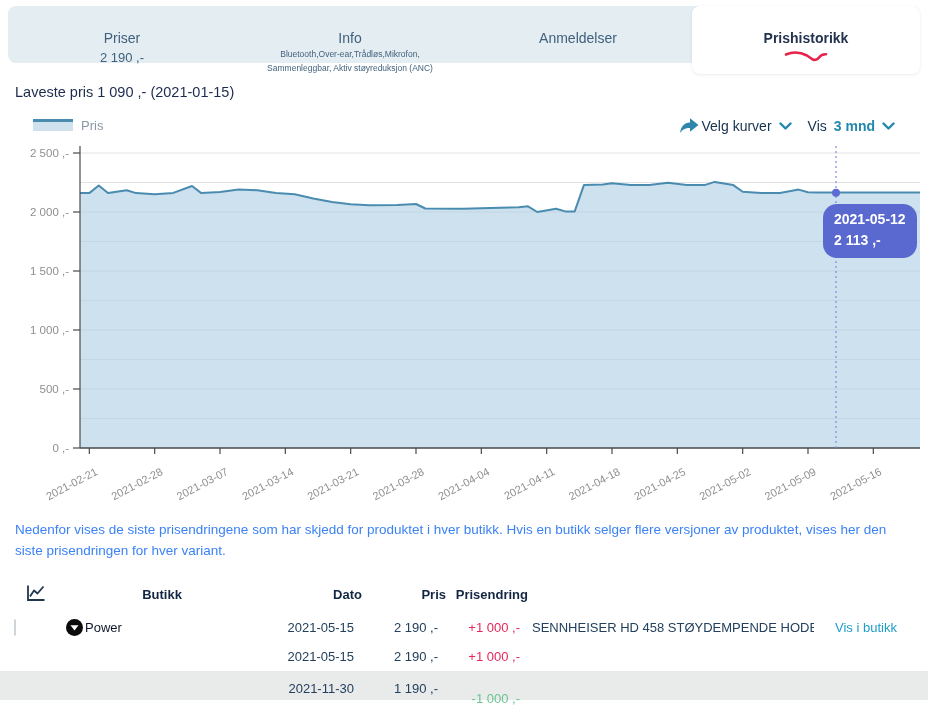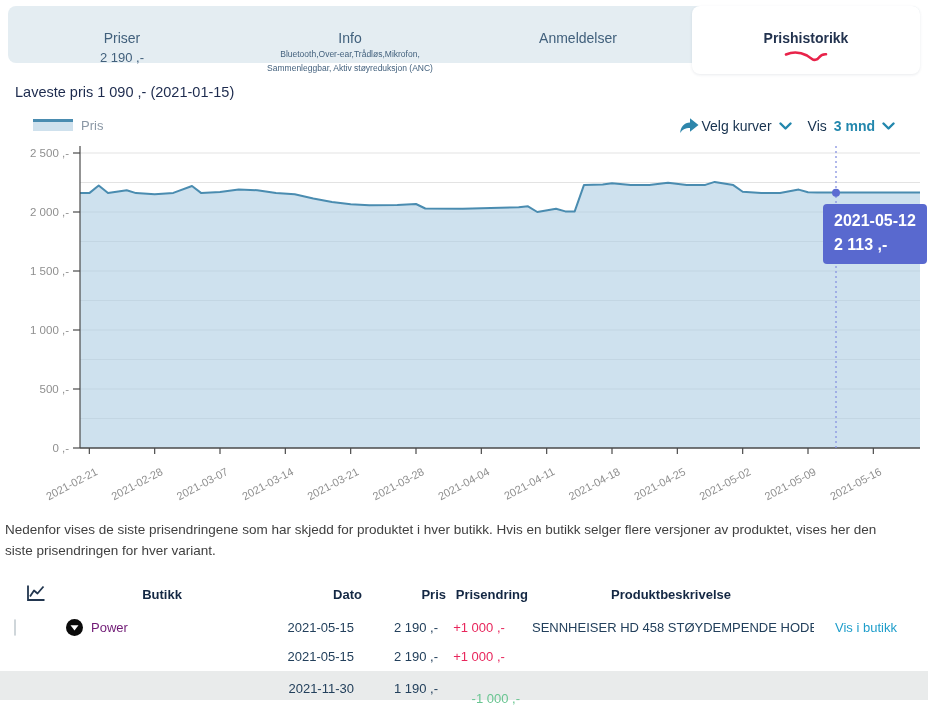--- a/index.html
+++ b/index.html
@@ -27,42 +27,42 @@
   .legend-label { font-size:13px; color:#8a97a5; }
   .controls { display:flex; align-items:flex-end; gap:1px; font-size:14px; }
   .ctrl-group { display:flex; align-items:center; gap:7px; cursor:pointer; }
   .ctrl-dark { color:#16314e; }
   .ctrl-accent { color:#2287ad;font-weight:bold; }
   .gap { width:14px; }
 
   
   .chart-wrap { position:relative; margin-top:4px; }
   .chart-wrap svg { display:block; }
-  .tooltip { position:absolute; background:#5969cf; color:#fff; border-radius:4px;
-             padding:5px 11px 7px 11px; font-size:16px; font-weight:700; line-height:1.5;
+  .tooltip { position:absolute; background:#5969cf; color:#fff; border-radius:14px;
+             padding:5px 11px 7px 11px; font-size:14px; font-weight:700; line-height:1.5;
              white-space:nowrap; pointer-events:none; }
 
   
-  .descr { margin:10px 8px 0 5px; width:900px; font-size:13.5px; line-height:1.55; color:#404040; }
+  .descr { margin:10px 8px 0 15px; width:900px; font-size:13.5px; line-height:1.55; color:#3b82f6; }
 
   
   .price-table { margin-top:15px; font-size:13px; }
   .t-row, .t-head { display:grid; grid-template-columns:46px 200px 100px 84px 82px 1fr 106px;
                     align-items:center; padding:0 8px; }
   .t-head { height:36px; font-weight:700; color:#132743;margin-left:8px; }
   .t-row { height:29px; color:#23405c; }
   .t-row.shaded { background:#e9ebeb; }
   .c-center { text-align:center; }
   .c-right  { text-align:right; }
   .c-desc   { padding-left:12px; white-space:nowrap; overflow:hidden; }
   .c-desc-h { text-align:center; }
   .c-link   { text-align:center; color:#1f9ecb; cursor:pointer; padding-right:2px; }
-  .store-cell { display:flex; align-items:center; gap:8px; padding-left:12px; color:#701a75; }
+  .store-cell { display:flex; align-items:center; gap:2px; padding-left:12px; color:#0f172a; }
   .checkbox { width:15px; height:15px; border:1.5px solid #cfd6da; border-radius:2px; background:#fff; margin-left:6px; cursor:pointer; }
-  .chg-up   { color:#e8265c;text-align:center; }
+  .chg-up   { color:#e8265c; }
   .chg-down { color:#69c591;margin-top:20px; }
   .hdr-icon { padding-left:9px; }
 </style>
 </head>
 <body>
 
 <div class="tabbar">
   <div class="tab">
     <span class="tab-label">Priser</span>
     <span class="tab-sub">2 190 ,-</span>
@@ -181,21 +181,20 @@
     <span class="hdr-icon">
       <svg width="21" height="20" viewBox="0 0 21 20">
         <path d="M3,2.5 L3,17 L19.5,17" fill="none" stroke="#22364f" stroke-width="1.8"></path>
         <polyline points="5,13.5 9,7.5 12.5,10.5 18.5,3.5" fill="none" stroke="#22364f" stroke-width="1.8" stroke-linejoin="round"></polyline>
       </svg>
     </span>
     <span class="c-center">Butikk</span>
     <span class="c-right">Dato</span>
     <span class="c-right">Pris</span>
     <span class="c-right">Prisendring</span>
-    <span class="c-desc-h">Produktbeskrivelse</span>
     <span></span>
   </div>
 
   <div class="t-row">
     <span><span class="checkbox"></span></span>
     <span class="store-cell">
       <svg width="17" height="17" viewBox="0 0 17 17">
         <circle cx="8.5" cy="8.5" r="8.5" fill="#0b0b0b"></circle>
         <path d="M4.5,6.2 L12.5,6.2 L8.5,11.5 Z" fill="#fff"></path>
       </svg>

